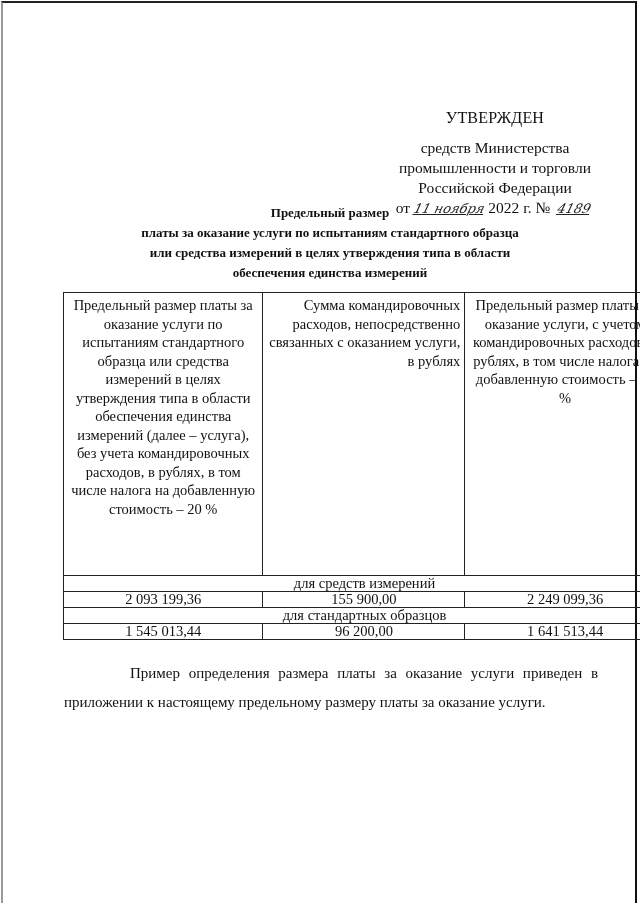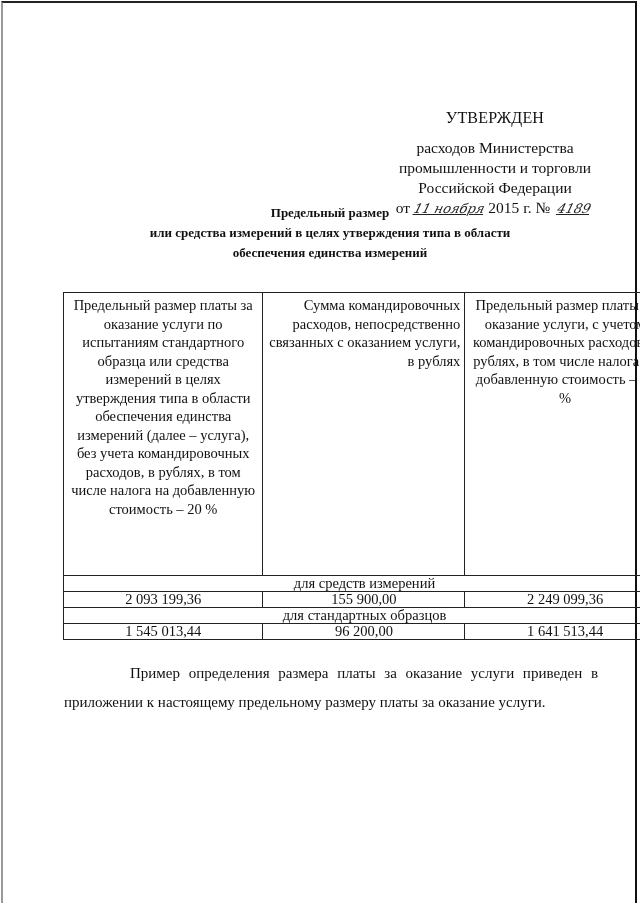--- a/index.html
+++ b/index.html
@@ -98,33 +98,34 @@
     text-indent: 66px;
   }
 </style>
 </head>
 <body>
 
 <div class="page-frame"></div>
 
 <div class="approval">
   <div class="stamp-title">УТВЕРЖДЕН</div>
-  <div>расходов Министерства</div>
+  <div>средств Министерства</div>
   <div>промышленности и торговли</div>
   <div>Российской Федерации</div>
   <div class="order-line">
     <span>от</span>
     <span class="hand hand-date">11 ноября</span>
-    <span>2015 г. №</span>
+    <span>2022 г. №</span>
     <span class="hand hand-num">4189</span>
   </div>
 </div>
 
 <div class="doc-title">
   <div>Предельный размер</div>
+  <div>платы за оказание услуги по испытаниям стандартного образца</div>
   <div>или средства измерений в целях утверждения типа в области</div>
   <div>обеспечения единства измерений</div>
 </div>
 
 <table class="fees">
   <tbody>
       <tr class="header">
     <td class="col1">Предельный размер платы за оказание услуги по испытаниям стандартного образца или средства измерений в целях утверждения типа в области обеспечения единства измерений (далее – услуга), без учета командировочных расходов, в рублях, в том числе налога на добавленную стоимость – 20 %</td>
     <td class="col2">Сумма командировочных расходов, непосредственно связанных с оказанием услуги, в рублях</td>
     <td class="col3">Предельный размер платы за оказание услуги, с учетом командировочных расходов, в рублях, в том числе налога на добавленную стоимость – 20 %</td>

